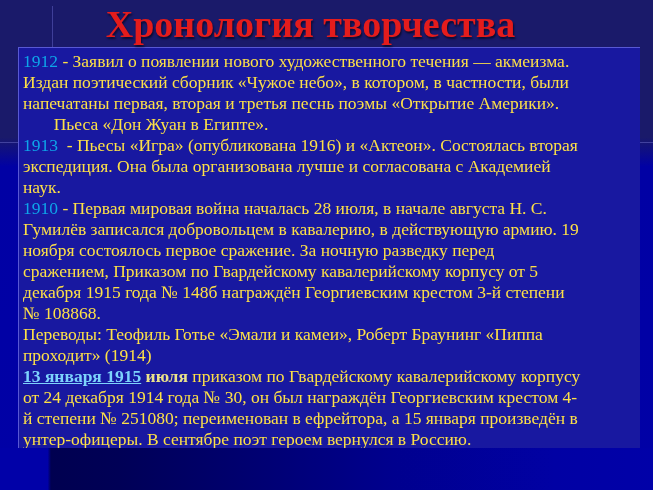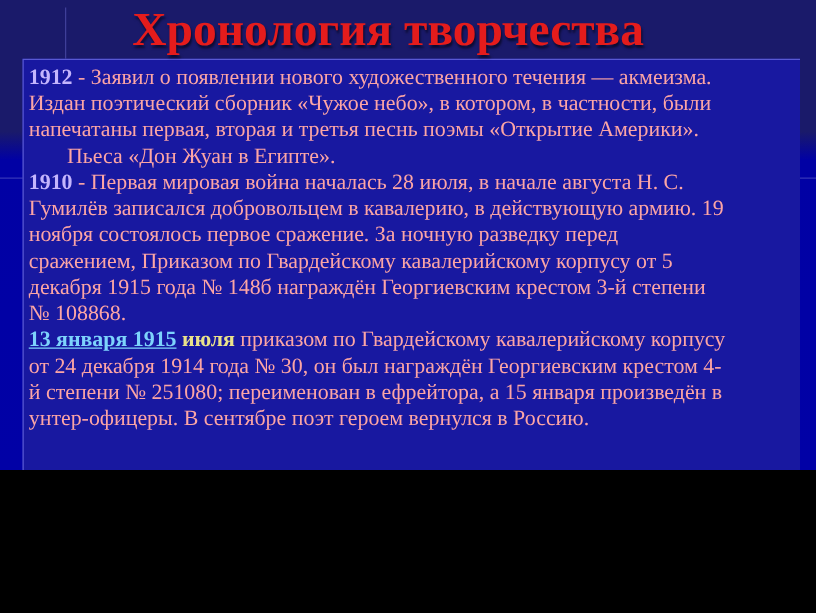--- a/index.html
+++ b/index.html
@@ -1,18 +1,18 @@
 <!DOCTYPE html>
 <html><head>
 <meta charset="utf-8">
 <style>
   html,body { margin:0; padding:0; background:#000; }
   .slide {
     position:relative;
-    width:653px; height:376px;
+    width:653px; height:490px;
     overflow:hidden;
     font-family:"Liberation Serif","DejaVu Serif",serif;
     background:linear-gradient(180deg,#1a1a6a 0%,#1a1a6a 28%,#0101a4 34%,#0101a6 100%);
   }
   
   .divider-line {
     position:absolute; left:0; top:142px; width:100%; height:1px;
     background:rgba(120,120,210,0.45); z-index:1;
   }
   
@@ -42,44 +42,49 @@
     box-sizing:border-box;
     background:#1818a0;
     border-top:1px solid rgba(110,110,230,0.75);
     border-left:1px solid rgba(110,110,230,0.75);
     padding:3px 4px 0 4px;
     overflow:hidden;
     color:#eae28a;
     font-size:17.5px; line-height:21px;
   }
   .para { margin:0; white-space:pre-wrap; }
-  .run-normal { color:#fca5a5;margin-top:44px; }
+  .run-normal { color:#fde047;margin-top:44px; }
   .run-bold { color:#eae28a; font-weight:bold; }
-  .run-year { color:#c4b5fd; font-weight:bold;text-align:right; }
+  .run-year { color:#0ea5e9; font-weight:normal;text-align:right; }
   .run-year_underline { color:#7dd3fc; font-weight:bold; text-decoration:underline; }
 </style>
 </head>
 <body>
 
 <div class="slide">
   <div class="accent-line"></div>
   <div class="divider-line"></div>
   <div class="bottom-strip"></div>
   <div class="slide-title">Хронология творчества</div>
   <div class="body-panel">
     <div>
         <div class="para"><span class="run-year">1912</span><span class="run-normal"> - Заявил о появлении нового художественного течения — акмеизма.
 Издан поэтический сборник «Чужое небо», в котором, в частности, были
 напечатаны первая, вторая и третья песнь поэмы «Открытие Америки».
        Пьеса «Дон Жуан в Египте».</span></div>
+        <div class="para"><span class="run-year">1913</span><span class="run-normal">  - Пьесы «Игра» (опубликована 1916) и «Актеон». Состоялась вторая
+экспедиция. Она была организована лучше и согласована с Академией
+наук.</span></div>
         <div class="para"><span class="run-year">1910</span><span class="run-normal"> - Первая мировая война началась 28 июля, в начале августа Н. С.
 Гумилёв записался добровольцем в кавалерию, в действующую армию. 19
 ноября состоялось первое сражение. За ночную разведку перед
 сражением, Приказом по Гвардейскому кавалерийскому корпусу от 5
 декабря 1915 года № 148б награждён Георгиевским крестом 3-й степени
 № 108868.</span></div>
+        <div class="para"><span class="run-normal">Переводы: Теофиль Готье «Эмали и камеи», Роберт Браунинг «Пиппа
+проходит» (1914)</span></div>
         <div class="para"><span class="run-year_underline">13 января 1915</span><span class="run-normal"> </span><span class="run-bold">июля</span><span class="run-normal"> приказом по Гвардейскому кавалерийскому корпусу
 от 24 декабря 1914 года № 30, он был награждён Георгиевским крестом 4-
 й степени № 251080; переименован в ефрейтора, а 15 января произведён в
 унтер-офицеры. В сентябре поэт героем вернулся в Россию.</span></div>
       </div>
   </div>
 </div>
 
 </body></html>

